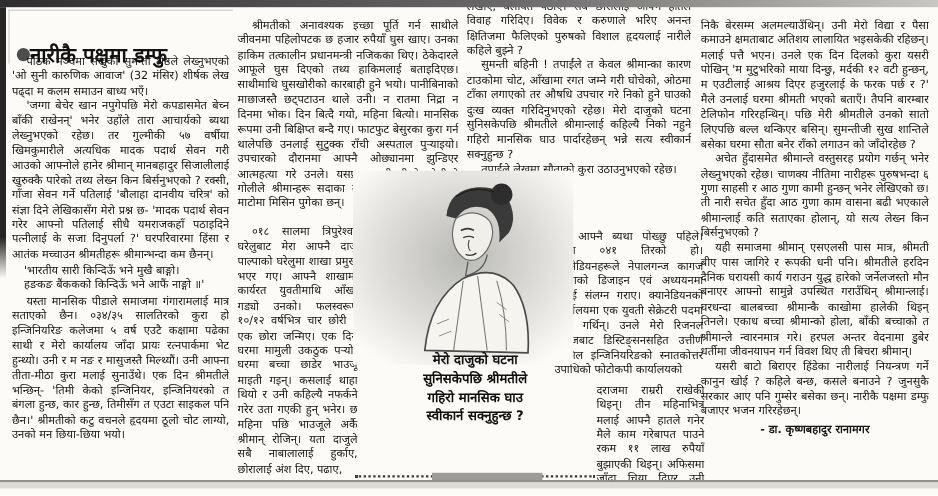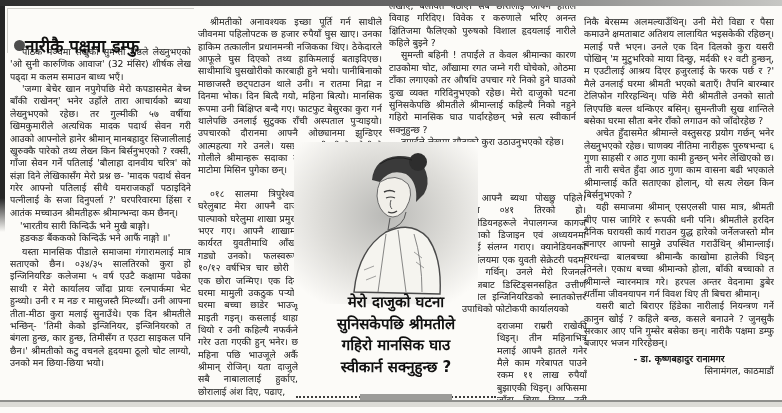--- a/index.html
+++ b/index.html
@@ -21,21 +21,21 @@
   .title{font-size:17px;font-weight:bold;color:#111;white-space:nowrap;}
   
   .col{position:absolute;font-size:9.3px;line-height:1.33;text-align:justify;
        color:#161616;overflow:hidden;}
   .para{margin:0;text-indent:12px;}
   .para.noindent{text-indent:0;}
   .couplet{margin:1px 0 1px 10px;text-indent:0;}
   .couplet span{display:block;}
   
   .pullquote{position:absolute;left:294px;top:292px;width:204px;text-align:center;
-             font-weight:bold;font-size:15px;line-height:1.44;color:#101010;overflow:hidden;}
+             font-weight:bold;font-size:11px;line-height:1.44;color:#101010;overflow:hidden;}
   .pullquote span{display:block;}
   .quote-rule{position:absolute;left:296px;top:396px;width:200px;height:0;
               border-top:2px dotted #3c3c3c;}
   .quote-rule-bar{position:absolute;left:360px;top:394px;width:92px;height:6px;background:#9c9c99;}
   
   .byline{margin-top:3px;text-align:center;font-weight:bold;text-indent:0;}
   .byline-loc{text-align:right;text-indent:0;}
   
   .illus{position:absolute;left:294px;top:142px;width:184px;height:162px;}
 </style>
@@ -82,21 +82,20 @@
   <div class="col" style="left:497px;top:320px;width:90px;height:82px;">
     <p class="para noindent">दराजमा राम्ररी राखेकी थिइन्। तीन महिनाभित्र मलाई आफ्नै हातले गनेर मैले काम गरेबापत पाउने रकम ११ लाख रुपैयाँ बुझाएकी थिइन्। अफिसमा जाँदा चिया दिएर उनी मलाई मीठा-मीठा कुरा गरेर</p>
   </div>
 
   <div class="col" style="left:584px;top:16px;width:190px;height:386px;">
     <p class="para noindent">निकै बेरसम्म अलमल्याउँथिन्। उनी मेरो विद्या र पैसा कमाउने क्षमताबाट अतिशय लालायित भइसकेकी रहिछन्। मलाई पत्तै भएन। उनले एक दिन दिलको कुरा यसरी पोखिन् 'म मुटुभरिको माया दिन्छु, मर्दकी १२ वटी हुन्छन्, म एउटीलाई आश्रय दिएर हजुरलाई के फरक पर्छ र ?' मैले उनलाई घरमा श्रीमती भएको बताएँ। तैपनि बारम्बार टेलिफोन गरिरहन्थिन्। पछि मेरी श्रीमतीले उनको सातो लिएपछि बल्ल थन्किएर बसिन्। सुमन्तीजी सुख शान्तिले बसेका घरमा सौता बनेर राँको लगाउन को जाँदोरहेछ ?</p>
     <p class="para">अचेत हुँदासमेत श्रीमान्ले वस्तुसरह प्रयोग गर्छन् भनेर लेख्नुभएको रहेछ। चाणक्य नीतिमा नारीहरू पुरुषभन्दा ६ गुणा साहसी र आठ गुणा कामी हुन्छन् भनेर लेखिएको छ। ती नारी सचेत हुँदा आठ गुणा काम वासना बढी भएकाले श्रीमान्लाई कति सताएका होलान्, यो सत्य लेख्न किन बिर्सनुभएको ?</p>
     <p class="para">यही समाजमा श्रीमान् एसएलसी पास मात्र, श्रीमती बीए पास जागिरे र रूपकी धनी पनि। श्रीमतीले हरदिन दैनिक घरायसी कार्य गराउन युद्ध हारेको जर्नेलजस्तो मौन बनाएर आफ्नो सामुन्ने उपस्थित गराउँथिन् श्रीमान्लाई। घरधन्दा बालबच्चा श्रीमान्कै काखोमा हालेकी थिइन् तिनले। एकाध बच्चा श्रीमान्को होला, बाँकी बच्चाको त श्रीमान्ले न्वारनमात्र गरे। हरपल अन्तर वेदनामा डुबेर धर्तीमा जीवनयापन गर्न विवश थिए ती बिचरा श्रीमान्।</p>
     <p class="para">यसरी बाटो बिराएर हिंडेका नारीलाई नियन्त्रण गर्ने कानुन खोई ? कहिले बन्छ, कसले बनाउने ? जुनसुकै सरकार आए पनि गुम्सेर बसेका छन्। नारीकै पक्षमा डम्फु बजाएर भजन गरिरहेछन्।</p>
     <p class="para byline">- डा. कृष्णबहादुर रानामगर</p>
-    <p class="para byline-loc">सिनामंगल, काठमाडौं</p>
   </div>
 
   <svg class="illus" viewBox="0 0 184 162">
     <defs>
       <radialGradient id="bgGrad" cx="50%" cy="45%" r="65%">
         <stop offset="0%" stop-color="#b9b9b6"></stop>
         <stop offset="55%" stop-color="#dddcd8"></stop>
         <stop offset="100%" stop-color="#fcfbf8"></stop>
       </radialGradient>
     </defs>

